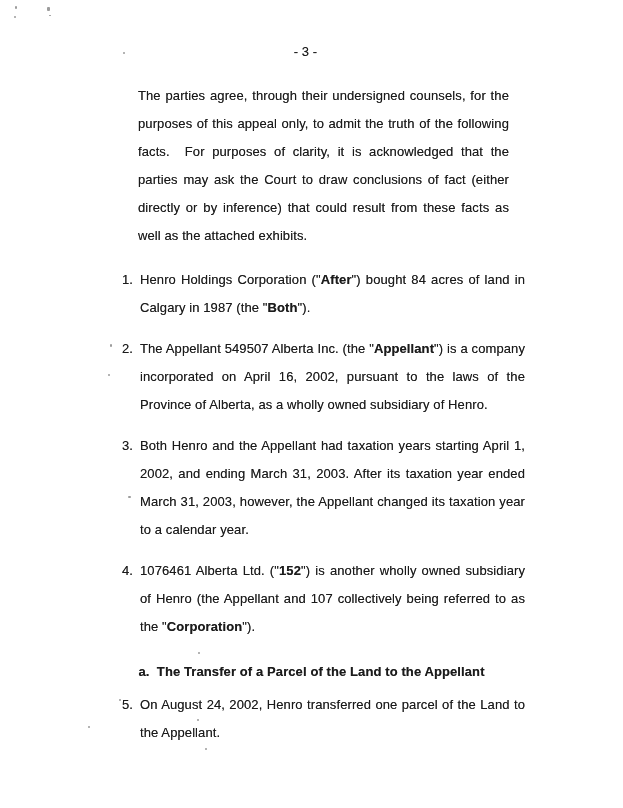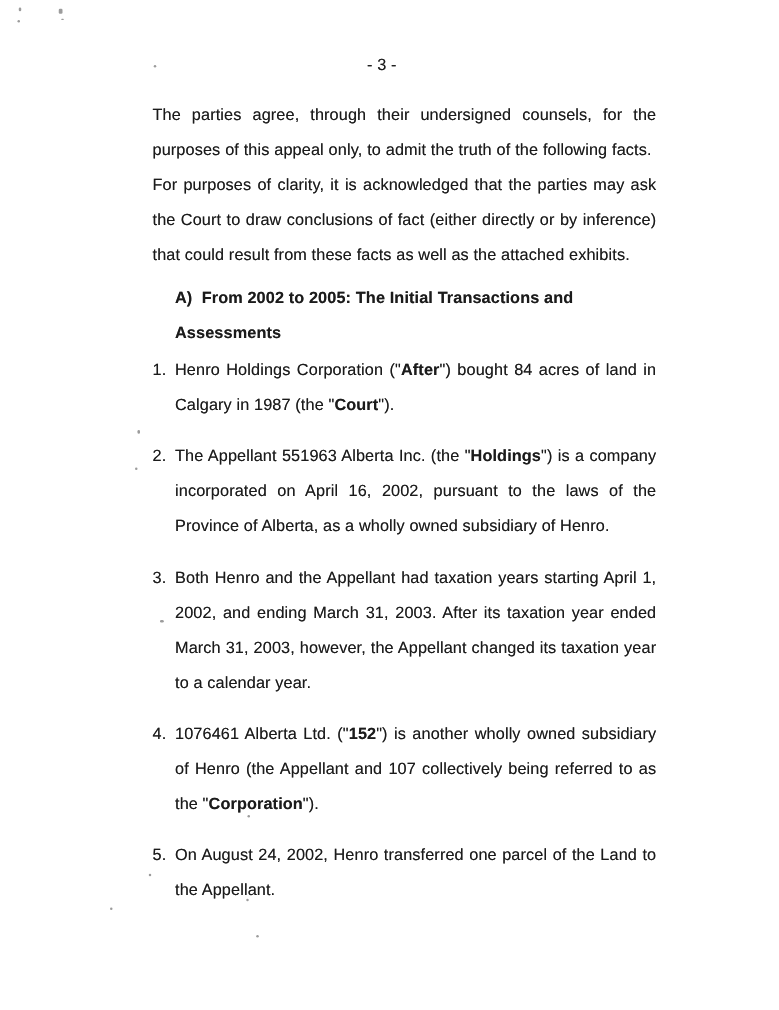--- a/index.html
+++ b/index.html
@@ -21,21 +21,21 @@
     letter-spacing:.1px;
     text-shadow:0 0 .5px rgba(0,0,0,.55);
   }
   .page-number{
     text-align:center;
     position:relative;
     left:-18px;
     margin:0 0 12px 0;
   }
   .intro{
-    margin:0;
+    margin:16px;
     text-align:justify;
   }
   .section-heading{
     font-weight:700;
     padding-left:18px;
     margin:6px 0 2px 0;
     font-size:13px;
     line-height:28px;
   }
   .item{
@@ -82,41 +82,41 @@
   <div class="speck" style="left:198px;top:652px;width:2px;height:2px;"></div>
   <div class="speck" style="left:119px;top:699px;width:2px;height:2px;"></div>
   <div class="speck" style="left:197px;top:719px;width:2px;height:2px;"></div>
   <div class="speck" style="left:88px;top:726px;width:2px;height:2px;"></div>
   <div class="speck" style="left:205px;top:748px;width:2px;height:2px;"></div>
 
   <div class="page-number">- 3 -</div>
 
   <p class="intro">The parties agree, through their undersigned counsels, for the purposes of this appeal only, to admit the truth of the following facts.&nbsp; For purposes of clarity, it is acknowledged that the parties may ask the Court to draw conclusions of fact (either directly or by inference) that could result from these facts as well as the attached exhibits.</p>
 
-  <div class="section-heading">A)&nbsp; From 2002 to 2005: The Initial Transactions and Assessments</div>
 
   <div class="item">
     <span class="num">1.</span>
-    <span class="txt"><span>Henro Holdings Corporation ("</span><span class="b">After</span><span>") bought 84 acres of land in Calgary in 1987 (the "</span><span class="b">Court</span><span>").</span></span>
+    <span class="txt"><span>Henro Holdings Corporation ("</span><span class="b">After</span><span>") bought 84 acres of land in Calgary in 1987 (the "</span><span class="b">Both</span><span>").</span></span>
   </div>
 
   <div class="item">
     <span class="num">2.</span>
-    <span class="txt"><span>The Appellant 551963 Alberta Inc. (the "</span><span class="b">Holdings</span><span>") is a company incorporated on April 16, 2002, pursuant to the laws of the Province of Alberta, as a wholly owned subsidiary of Henro.</span></span>
+    <span class="txt"><span>The Appellant 549507 Alberta Inc. (the "</span><span class="b">Appellant</span><span>") is a company incorporated on April 16, 2002, pursuant to the laws of the Province of Alberta, as a wholly owned subsidiary of Henro.</span></span>
   </div>
 
   <div class="item">
     <span class="num">3.</span>
     <span class="txt"><span>Both Henro and the Appellant had taxation years starting April 1, 2002, and ending March 31, 2003. After its taxation year ended March 31, 2003, however, the Appellant changed its taxation year to a calendar year.</span></span>
   </div>
 
   <div class="item">
     <span class="num">4.</span>
     <span class="txt"><span>1076461 Alberta Ltd. ("</span><span class="b">152</span><span>") is another wholly owned subsidiary of Henro (the Appellant and 107 collectively being referred to as the "</span><span class="b">Corporation</span><span>").</span></span>
   </div>
 
+  <div class="subsection-heading">a.&nbsp; The Transfer of a Parcel of the Land to the Appellant</div>
 
   <div class="item">
     <span class="num">5.</span>
     <span class="txt"><span>On August 24, 2002, Henro transferred one parcel of the Land to the Appellant.</span></span>
   </div>
 
 </div>
 
 </body></html>

